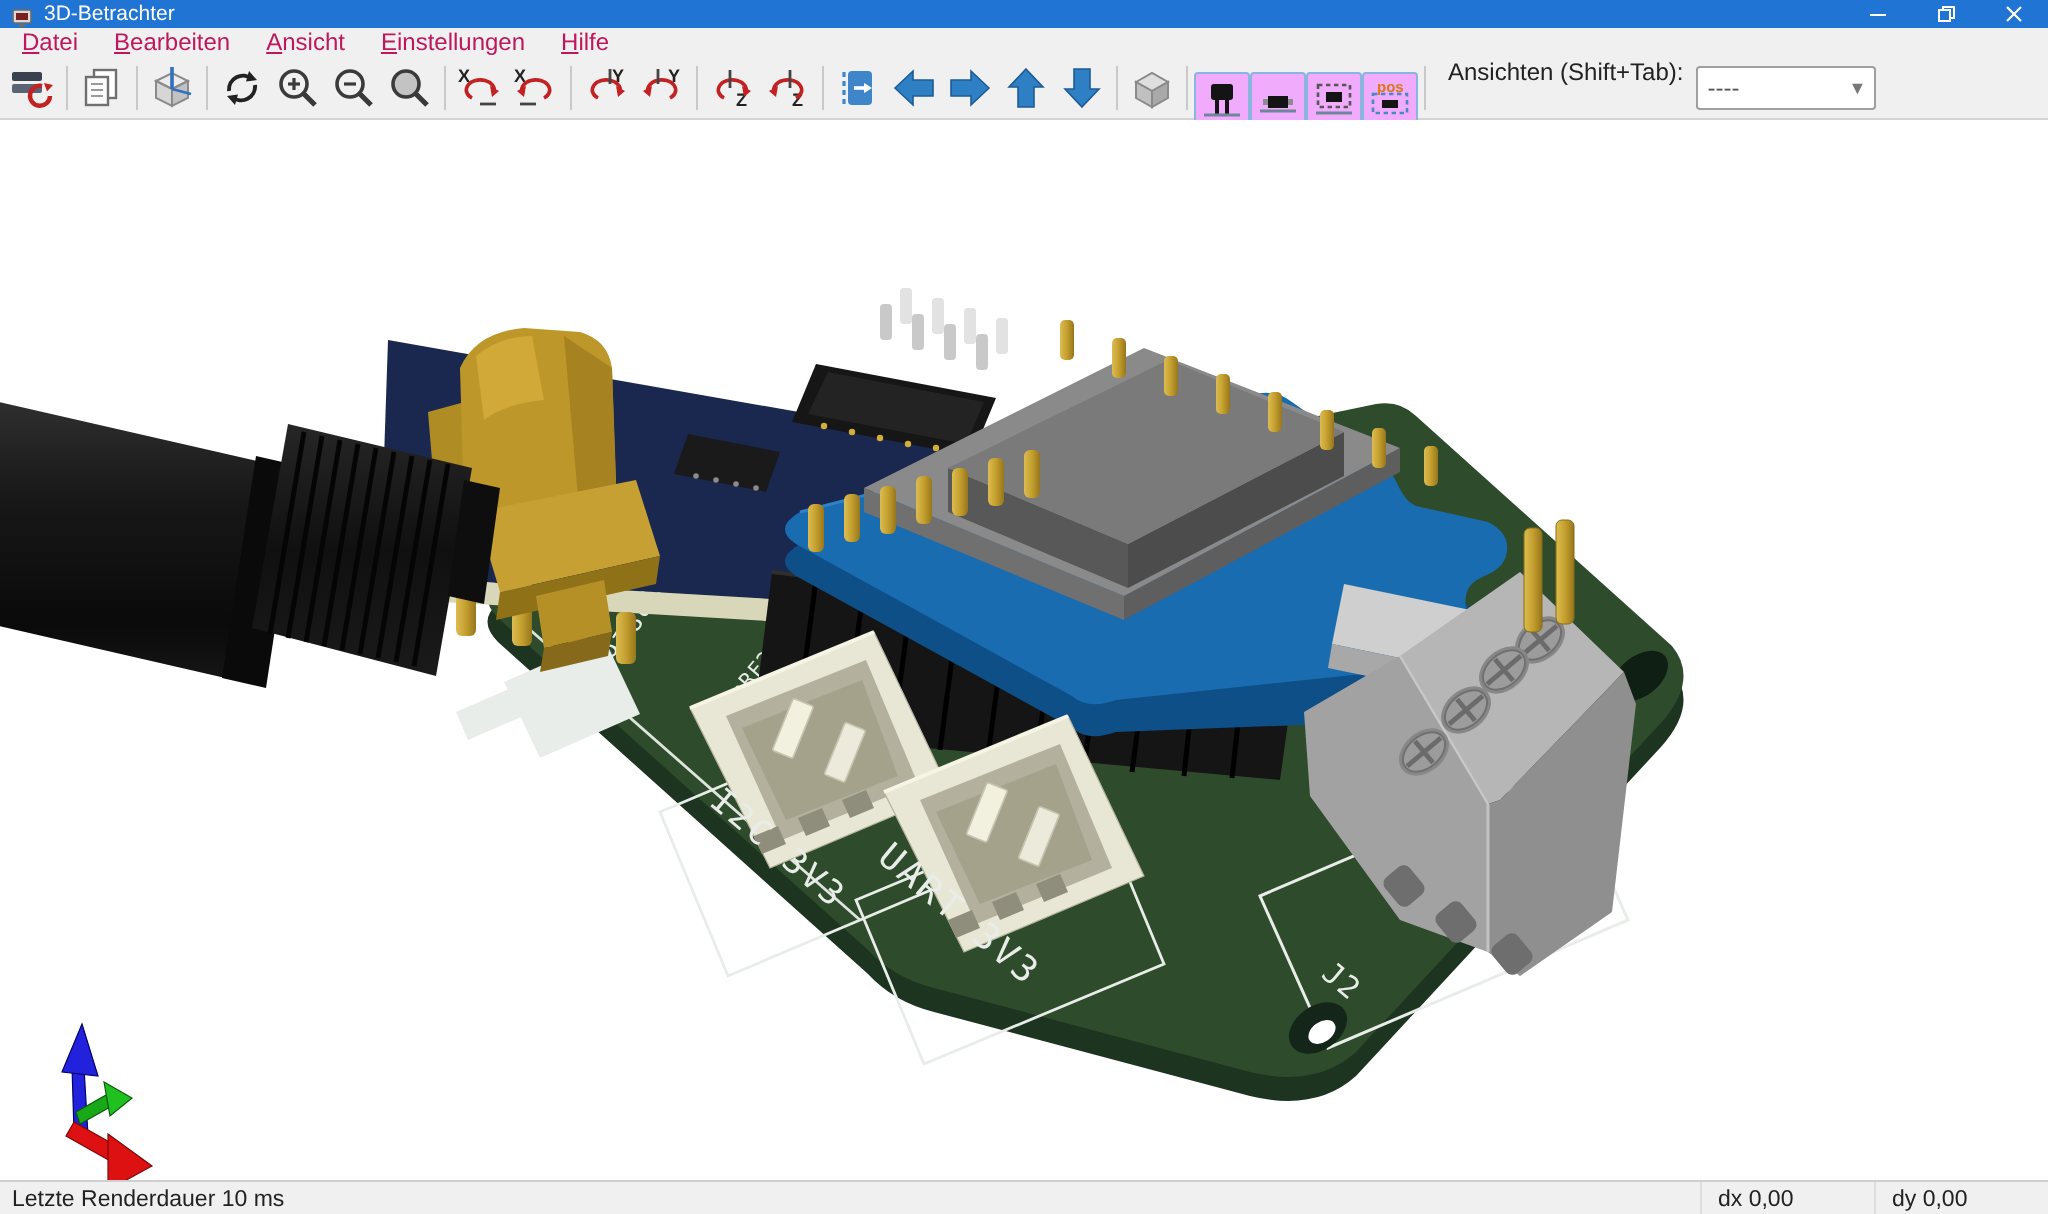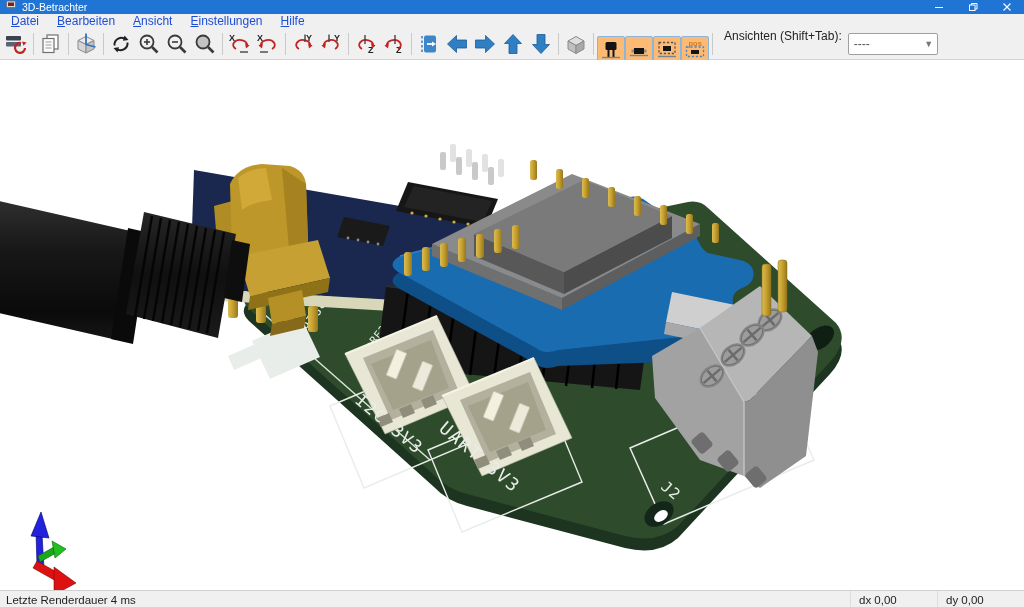--- a/index.html
+++ b/index.html
@@ -1,40 +1,40 @@
 <!DOCTYPE html>
 <html><head>
 <meta charset="utf-8">
 <style>
   html,body{margin:0;padding:0;}
   body{width:1024px;height:607px;overflow:hidden;font-family:"Liberation Sans",sans-serif;
        -webkit-font-smoothing:antialiased;background:#fff;}
   .window{width:1024px;height:607px;display:flex;flex-direction:column;background:#f0f0f0;}
 
   
-  .titlebar{height:14px;background:#2074d4;display:flex;align-items:flex-start;color:#fff;flex:0 0 auto;}
+  .titlebar{height:14px;background:#2074d4;display:flex;align-items:flex-end;color:#fff;flex:0 0 auto;}
   .titlebar .appicon{width:10px;height:10px;margin:0 6px 0 6px;}
   .titlebar .title{font-size:10.5px;line-height:14px;flex:1;}
   .wctrl{display:flex;height:14px;}
   .wbtn{width:34px;height:14px;display:flex;align-items:center;justify-content:center;}
   .wbtn svg{display:block}
 
   
   .menubar{height:15px;background:#f0f0f0;display:flex;align-items:center;padding-left:2px;flex:0 0 auto;}
-  .menuitem{font-size:12px;color:#1d4ed8;padding:0 9px;line-height:15px;}
+  .menuitem{font-size:12px;color:#be185d;padding:0 9px;line-height:15px;}
   .menuitem u{text-decoration:underline;}
 
   
   .toolbar{height:30px;background:#f0f0f0;border-bottom:1px solid #d4d4d4;display:flex;align-items:center;
            padding-left:2px;flex:0 0 auto;}
   .tgroup{display:flex;align-items:center;}
   .tsep{width:1px;height:22px;background:#c9c9c9;margin:0 3px;}
   .tbtn{width:28px;height:28px;display:flex;align-items:center;justify-content:center;border:1px solid transparent;
         border-radius:2px;box-sizing:border-box;}
-  .tbtn.active{background:#fdba74;border-color:#8ab6de;margin-top:12px;}
+  .tbtn.active{background:#f0abfc;border-color:#8ab6de;margin-top:12px;}
   .tlabel{font-size:12px;color:#222;margin:0 6px 16px 8px;white-space:nowrap;}
   .combobox{width:88px;height:20px;background:#fff;border:1px solid #9f9f9f;border-radius:2px;display:flex;
             align-items:center;font-size:12px;color:#555;}
   .combobox .val{flex:1;padding-left:5px;}
   .combobox .chev{width:16px;text-align:center;color:#777;font-size:9px;}
 
   
   .viewport{height:530px;background:#fff;position:relative;flex:0 0 auto;}
   .viewport svg{position:absolute;left:0;top:0;}
 
@@ -540,17 +540,17 @@
         </g>
         <g>
           <polygon points="37,501 60,514 56,521 33,508" fill="#dd1111" stroke="#7a0a0a" stroke-width="0.6"></polygon>
           <polygon points="54,507 76,523 54,535" fill="#dd1111" stroke="#7a0a0a" stroke-width="0.6"></polygon>
         </g>
       </g>
     </svg>
   </div>
 
   <div class="statusbar">
-    <div class="left">Letzte Renderdauer 4 ms</div>
+    <div class="left">Letzte Renderdauer 10 ms</div>
     <div class="cell">dx 0,00</div>
     <div class="cell">dy 0,00</div>
   </div>
 </div>
 
 </body></html>

